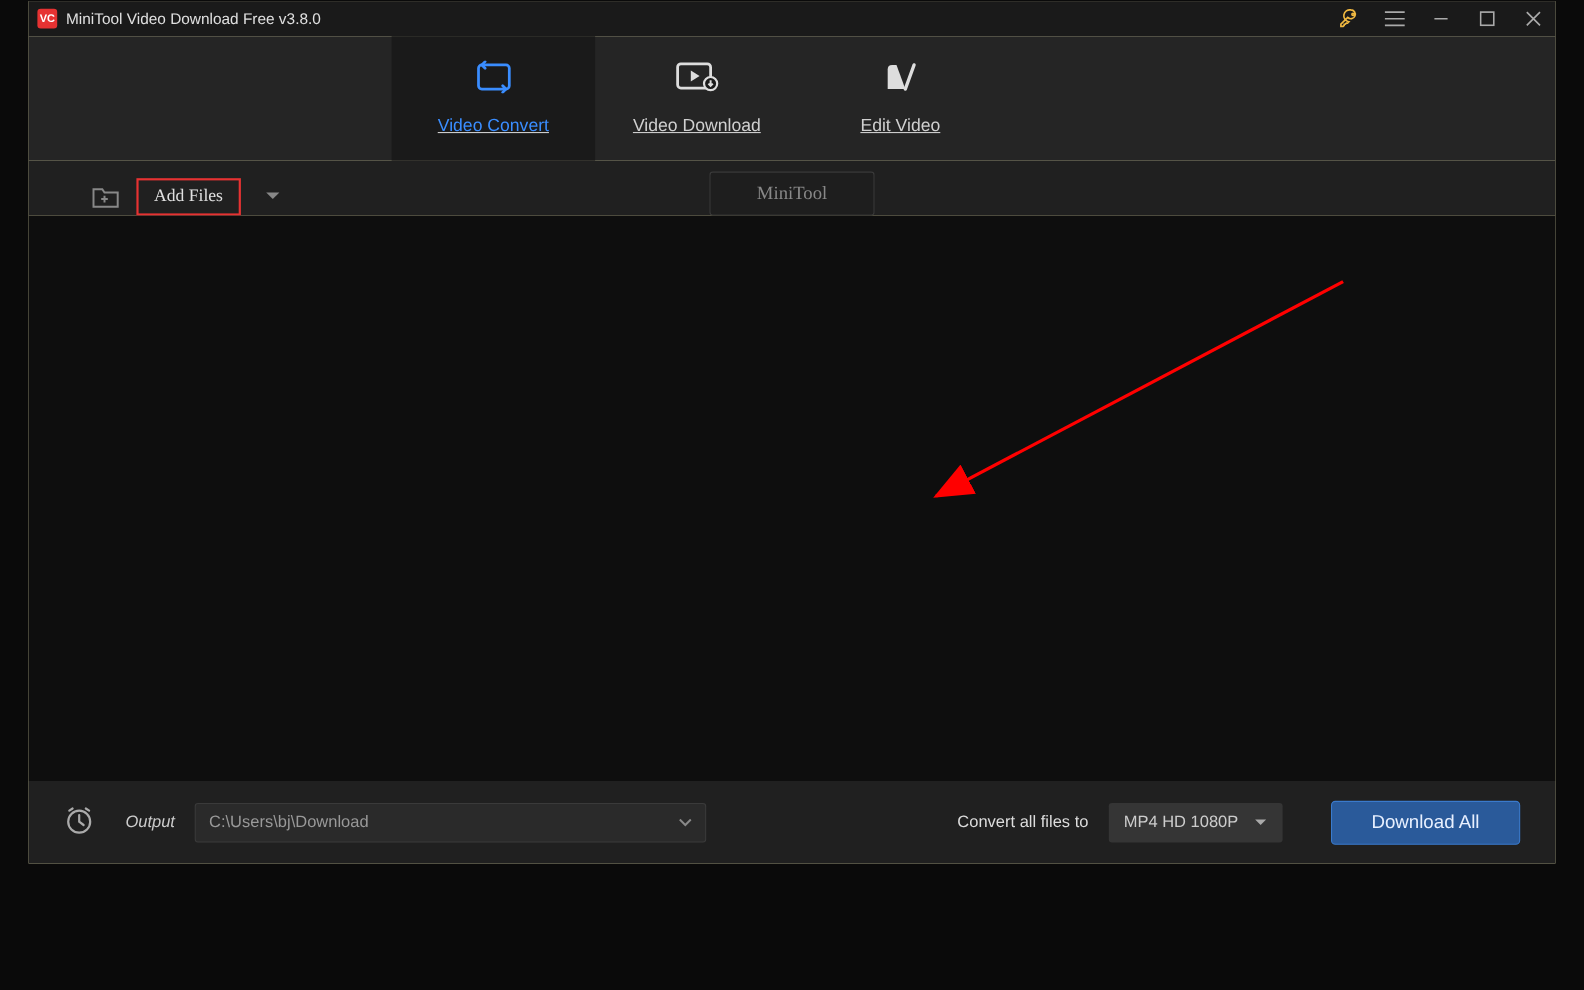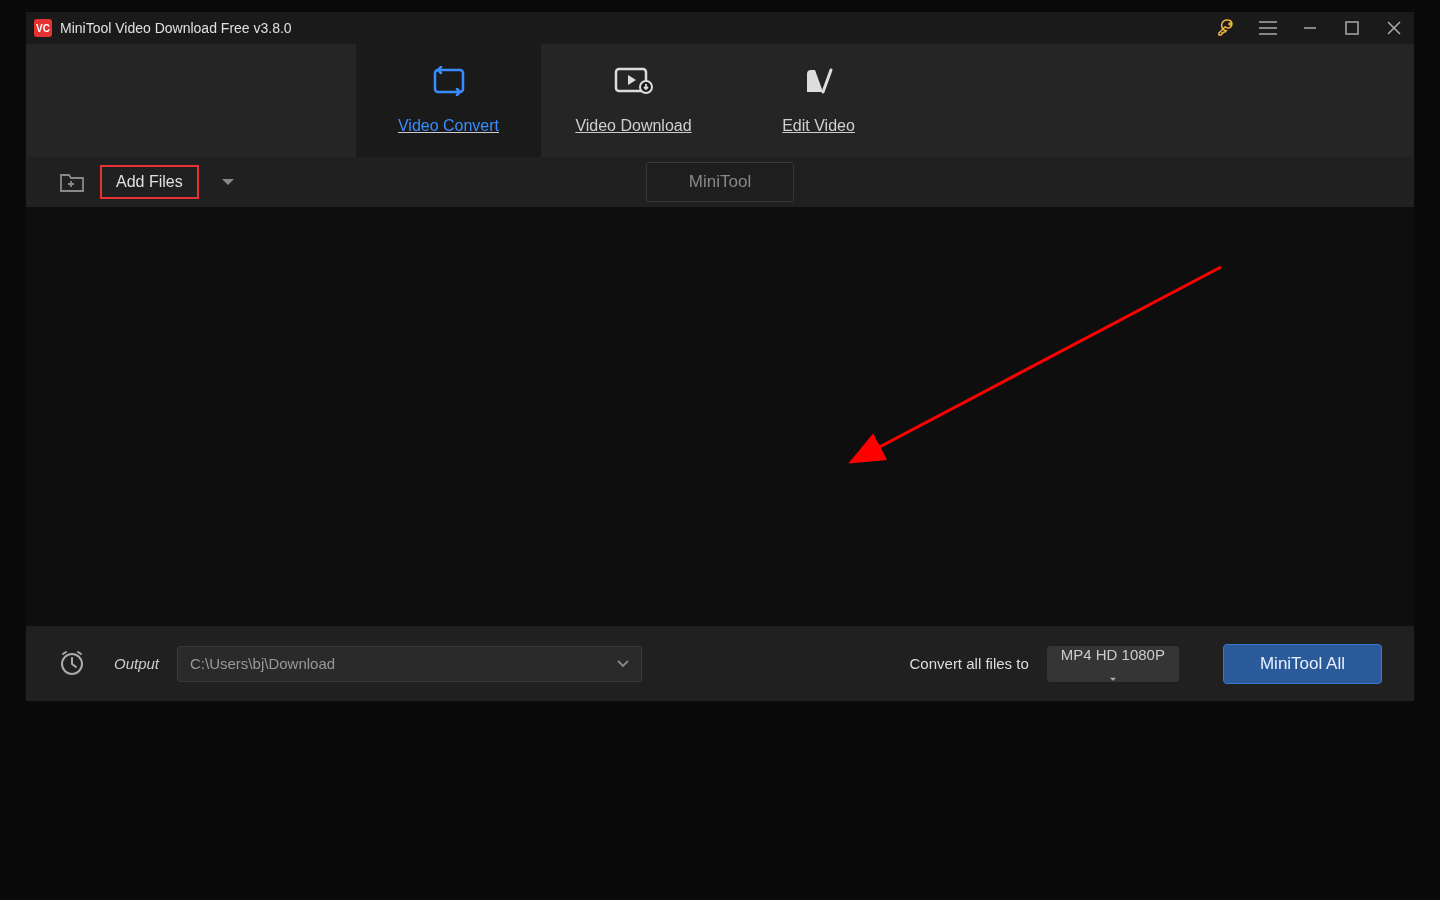--- a/index.html
+++ b/index.html
@@ -7,22 +7,22 @@
       width: 1440px;
       height: 900px;
       background: #0a0a0a;
       font-family: -apple-system, BlinkMacSystemFont, "Segoe UI", Arial, sans-serif;
       color: #ccc;
       overflow: hidden;
       position: relative;
     }
     .app-window {
       width: 1388px;
-      height: 689px;
-      margin: 12px auto 0;
+      height: 784px;
+      margin: 1px auto 0;
       background: #fef9c3;
       display: flex;
       flex-direction: column;
       position: relative;
     }
     
     .titlebar {
       height: 32px;
       background: #1a1a1a;
       display: flex;
@@ -89,23 +89,24 @@
       height: 28px;
       display: flex;
       align-items: center;
       justify-content: center;
     }
     
     .toolbar {
       height: 50px;
       background: #202020;
       display: flex;
-      align-items: center;
-      padding: 0 0;
+      align-items: flex-end;
+      padding: 0 24px;
       position: relative;
+      font-family: Liberation Serif, serif;
     }
     .add-files-group {
       display: flex;
       align-items: center;
       gap: 8px;
     }
     .folder-add-icon {
       width: 28px;
       height: 24px;
       display: flex;
@@ -209,21 +210,20 @@
       height: 36px;
       background: #353535;
       border-radius: 3px;
       display: flex;
       align-items: center;
       padding: 0 14px;
       color: #ccc;
       font-size: 15px;
       gap: 14px;
       cursor: pointer;
-      flex-direction: column;
     }
     .convert-all-btn {
       height: 40px;
       padding: 0 36px;
       background: #2a5a9a;
       border: 1px solid #3a7acc;
       border-radius: 4px;
       color: #e8f0ff;
       font-size: 17px;
       cursor: pointer;
@@ -354,16 +354,16 @@
         </svg>
     </div>
     <div class="spacer"></div>
     <div class="convert-files-label">Convert all files to</div>
     <div class="format-select">
       <span>MP4 HD 1080P</span>
       <svg width="12" height="8" viewBox="0 0 12 8">
           <path d="M1 1 l5 5 l5-5" fill="#aaa"></path>
         </svg>
     </div>
-    <div class="convert-all-btn">MiniTool All</div>
+    <div class="convert-all-btn">Download All</div>
   </div>
 
 </div>
 
 </body></html>

